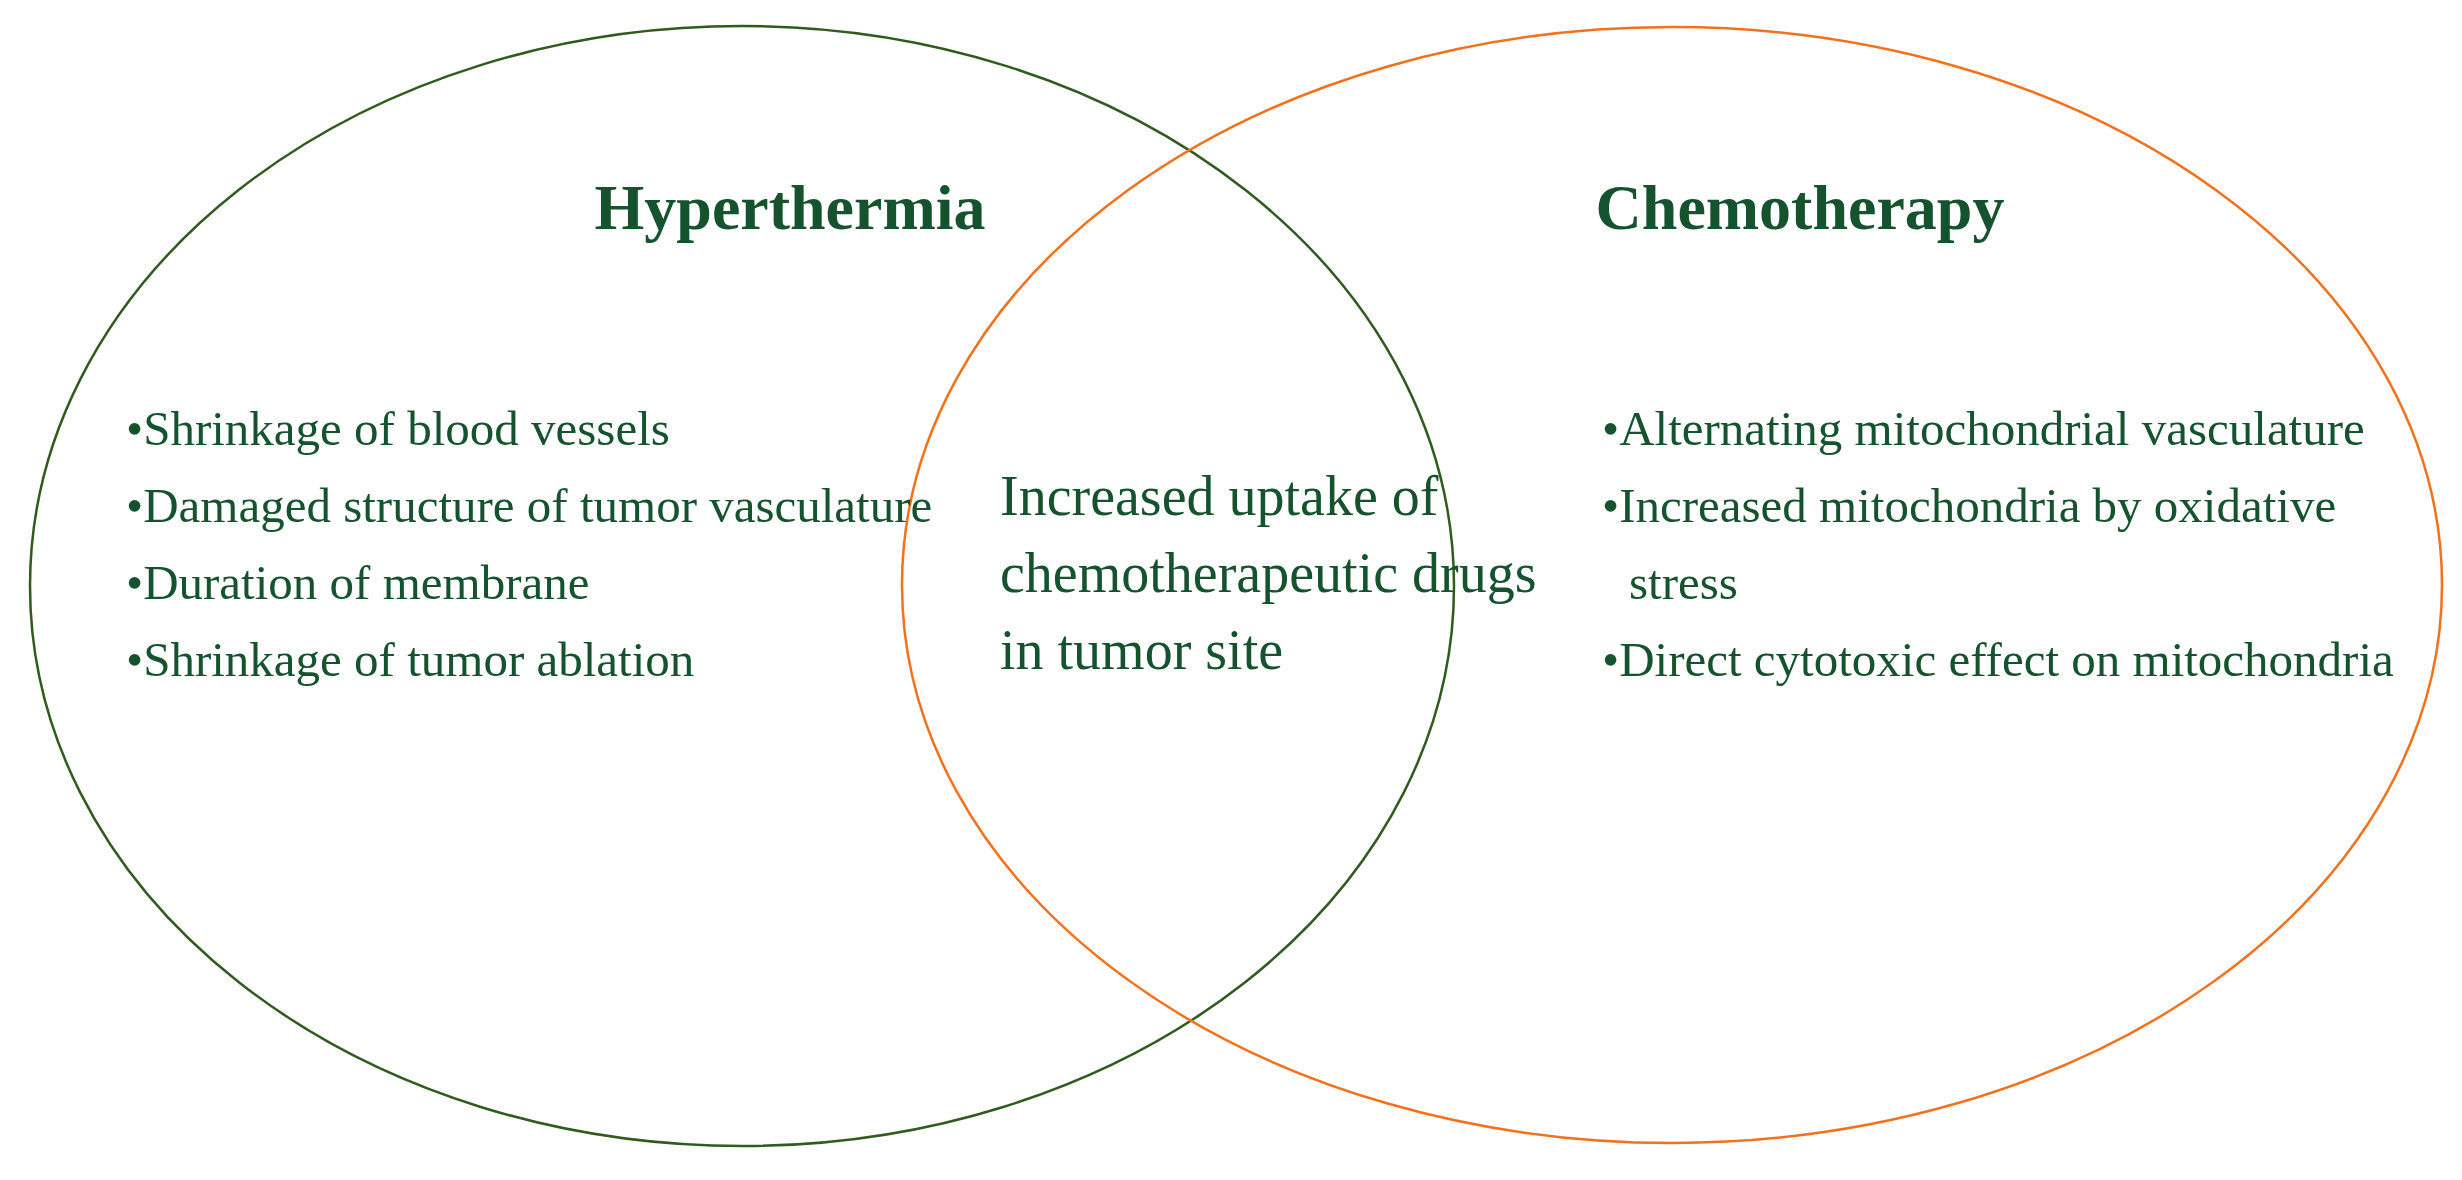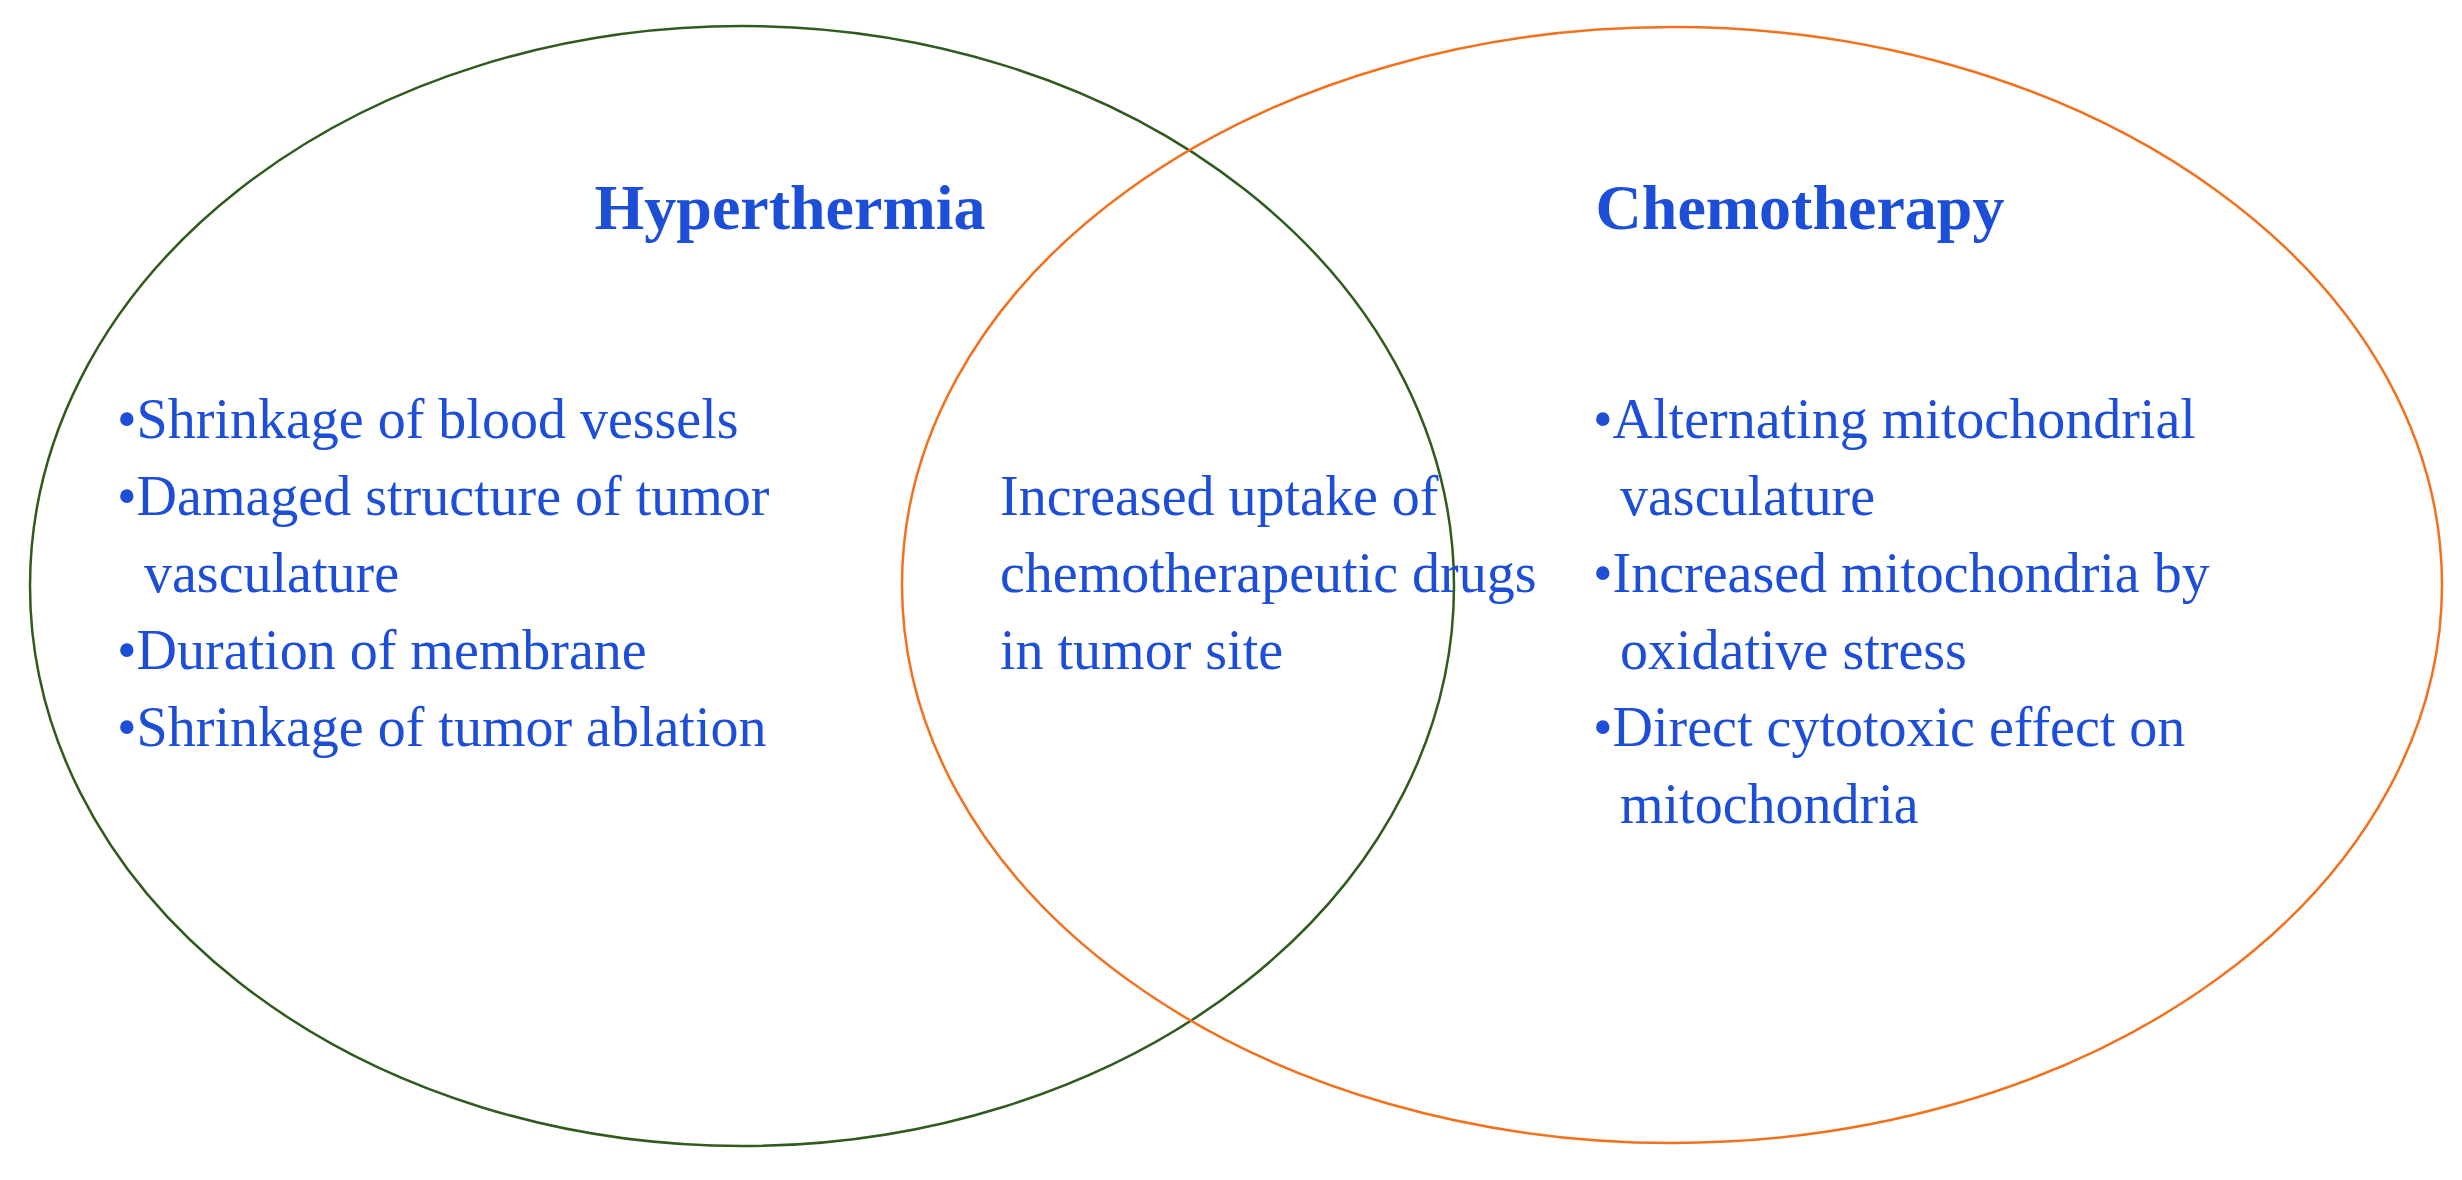--- a/index.html
+++ b/index.html
@@ -7,21 +7,21 @@
     padding: 0;
     background: #ffffff;
   }
   .stage {
     position: relative;
     width: 2462px;
     height: 1180px;
     background: #ffffff;
     overflow: hidden;
     font-family: "Liberation Serif", "DejaVu Serif", serif;
-    color: #1d4ed8;
+    color: #14532d;
   }
   .venn-svg {
     position: absolute;
     left: 0;
     top: 0;
     width: 2462px;
     height: 1180px;
   }
   .circle-title {
     position: absolute;
@@ -30,24 +30,24 @@
     text-align: center;
     font-size: 64px;
     font-weight: 700;
     line-height: 80px;
     white-space: nowrap;
   }
   .title-left  { left: 340px; }
   .title-right { left: 1350px; }
   .bullet-list {
     position: absolute;
-    margin: 5px;
+    margin: 14px;
     padding: 0;
     list-style: none;
-    font-size: 56px;
+    font-size: 49px;
     line-height: 77px;
   }
   .bullet-list li {
     padding-left: 27px;
     text-indent: -27px;
   }
   .bullet-list li::before {
     content: "\2022";
   }
   .list-left {

